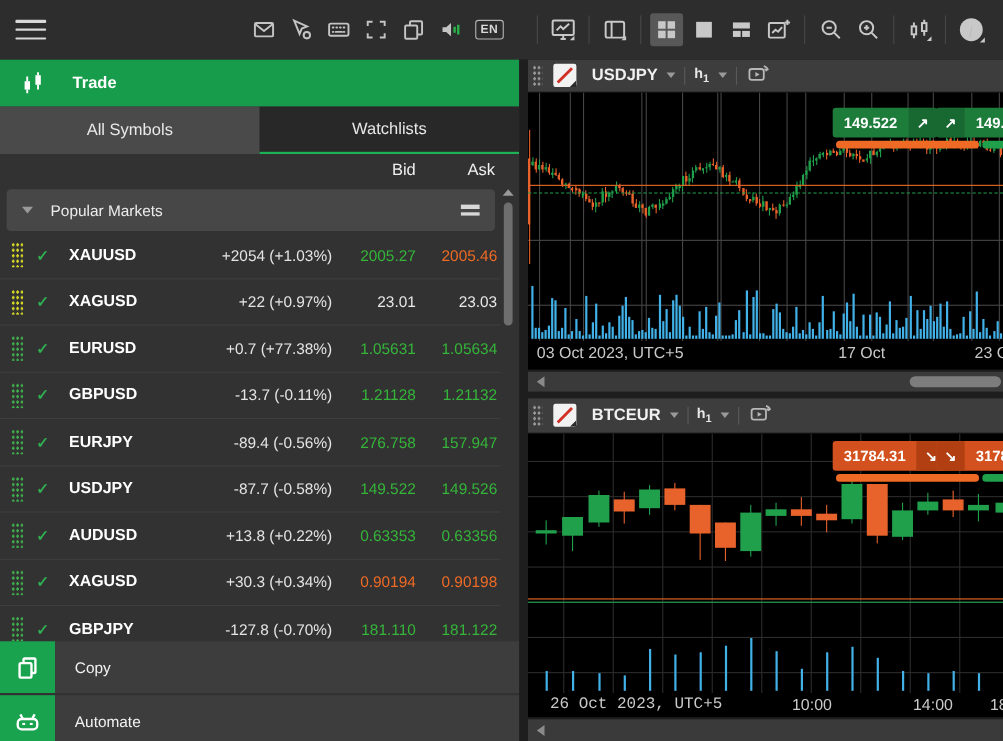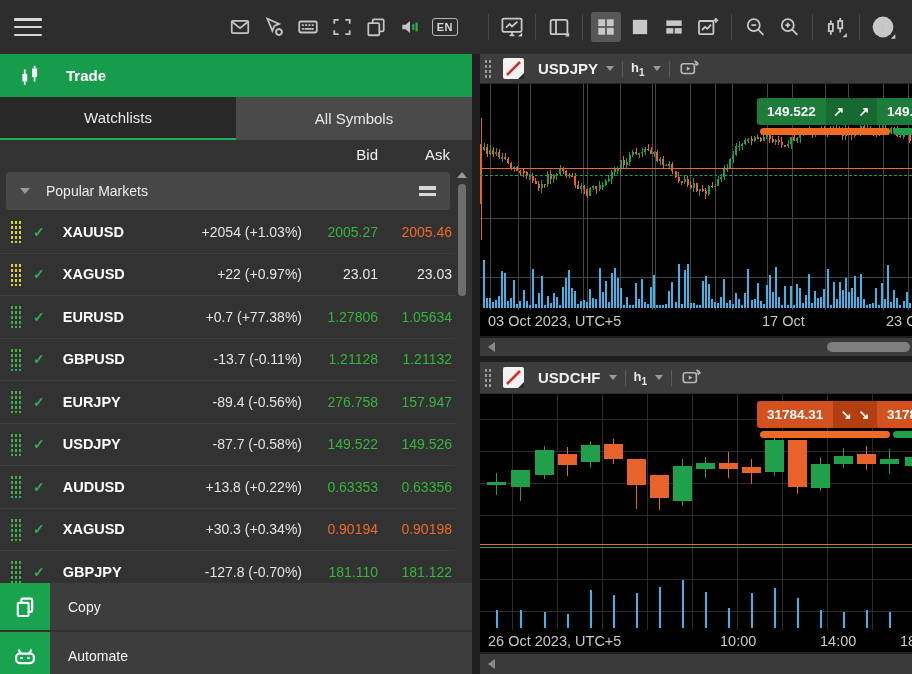--- a/index.html
+++ b/index.html
@@ -267,22 +267,22 @@
     <div class="trade-head" style="background:#169c4a;">
       <svg width="24" height="24" viewBox="0 0 22 22" style="stroke:#fff;fill:#fff;stroke-width:1.6;">
           <rect x="4" y="9" width="4.5" height="7" stroke="none"></rect>
           <path d="M6.2 5v4M6.2 16v3" fill="none"></path>
           <rect x="13" y="4" width="4.5" height="8" stroke="none"></rect>
           <path d="M15.2 1.5v2.5M15.2 12v4" fill="none"></path>
         </svg>
       <span class="title">Trade</span>
     </div>
     <div class="tabs">
+      <div class="tab inactive">All Symbols</div>
       <div class="tab active">Watchlists</div>
-      <div class="tab inactive">All Symbols</div>
     </div>
     <div class="search-row">
       <span class="col-h col-bid">Bid</span>
       <span class="col-h col-ask">Ask</span>
     </div>
     <div class="group-head">
       <span class="tri-down"></span>
       <span class="g-label">Popular Markets</span>
       <span class="list-ico">
           <div></div>
@@ -304,21 +304,21 @@
           <span class="sym">XAGUSD</span>
           <span class="chg">+22 (+0.97%)</span>
           <span class="bid c-white">23.01</span>
           <span class="ask c-white">23.03</span>
         </div>
         <div class="srow">
           <span class="dots" style="color: rgb(63, 174, 77);"></span>
           <span class="chk">✓</span>
           <span class="sym">EURUSD</span>
           <span class="chg">+0.7 (+77.38%)</span>
-          <span class="bid c-green">1.27806</span>
+          <span class="bid c-green">1.05631</span>
           <span class="ask c-green">1.05634</span>
         </div>
         <div class="srow">
           <span class="dots" style="color: rgb(63, 174, 77);"></span>
           <span class="chk">✓</span>
           <span class="sym">GBPUSD</span>
           <span class="chg">-13.7 (-0.11%)</span>
           <span class="bid c-green">1.21128</span>
           <span class="ask c-green">1.21132</span>
         </div>
@@ -886,21 +886,21 @@
       </div>
       <div class="panel" style="top: 308px; height: 314px;">
         <div class="p-head" style="height: 32px;">
           <span class="dots"></span>
           <span class="sym-ico">
             <svg viewBox="0 0 21 21">
               <path d="M4 17L17 4" stroke="#d03025" stroke-width="2.6" fill="none"></path>
               <path d="M15 21l6-6v6z" fill="#2a2a2a"></path>
             </svg>
           </span>
-          <span class="p-sym">USDCHF</span>
+          <span class="p-sym">BTCEUR</span>
           <span class="tri-down"></span>
           <span class="hdiv"></span>
           <span class="tf">h<sub>1</sub></span>
           <span class="tri-down"></span>
           <span class="hdiv"></span>
           <span><svg width="24" height="22" viewBox="0 0 22 20" style="stroke:#b8b8b8;fill:none;stroke-width:1.5;">
               <rect x="3" y="7" width="12" height="9" rx="2"></rect>
               <path d="M8 9.5l3.5 2-3.5 2z" fill="#b8b8b8" stroke="none"></path>
               <path d="M15 4.5a5 5 0 013.5 3.5M15.5 7a2.5 2.5 0 011.8 1.8"></path>
             </svg></span>
@@ -984,23 +984,23 @@
             <span class="b-arr" style="background: rgb(177, 63, 18);">↘</span>
           </div>
           <div class="badge" style="left: 371px; top: 7px; background: rgb(210, 81, 31); width: 90px; border-top-right-radius: 0px; border-bottom-right-radius: 0px;">
             <span class="b-arr" style="background: rgb(177, 63, 18);">↘</span>
             <span class="b-txt">31787</span>
           </div>
           <div class="pricebar" style="left: 280px; top: 37px; width: 130px; background: rgb(239, 106, 37);"></div>
           <div class="pricebar" style="left: 413px; top: 37px; width: 25px; background: rgb(33, 160, 76); border-top-right-radius: 0px; border-bottom-right-radius: 0px;"></div>
         </div>
         <div class="p-axis" style="height: 22px;">
-          <span class="ax-label" style="left: 8px;">26 Oct 2023, UTC+5</span>
+          <span class="ax-label" style="left: 20px; font-family: Liberation Mono, monospace;">26 Oct 2023, UTC+5</span>
           <span class="ax-label" style="left: 240px;">10:00</span>
-          <span class="ax-label" style="left: 340px;">14:00</span>
+          <span class="ax-label" style="left: 350px;">14:00</span>
           <span class="ax-label" style="left: 420px;">18</span>
         </div>
         <div class="p-scroll" style="height: 20px;">
           <span class="ps-arr"></span>
         </div>
       </div>
     </div>
 
 </div>
 

